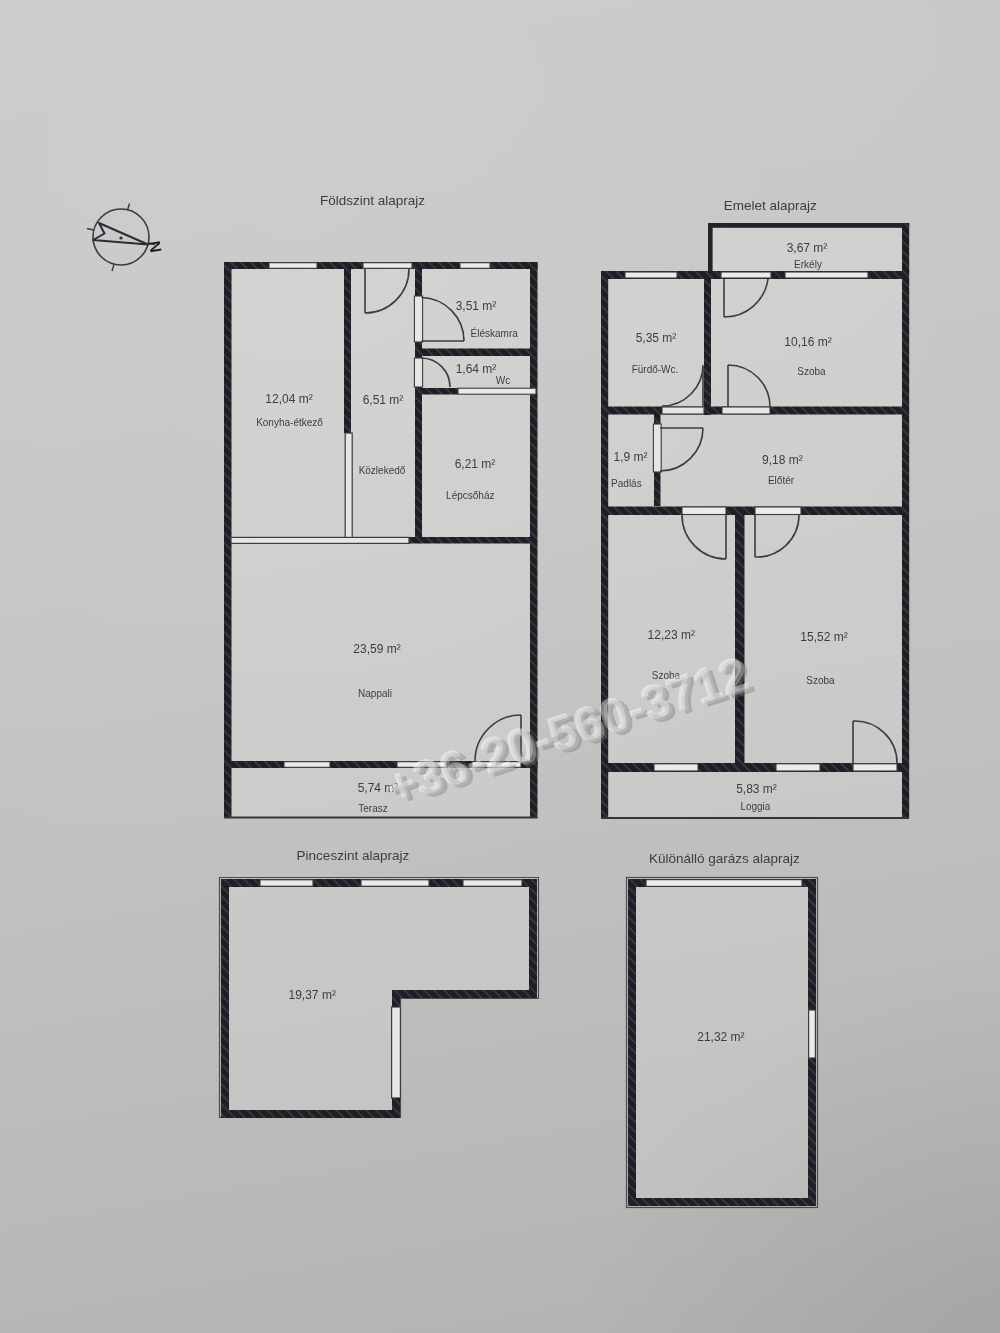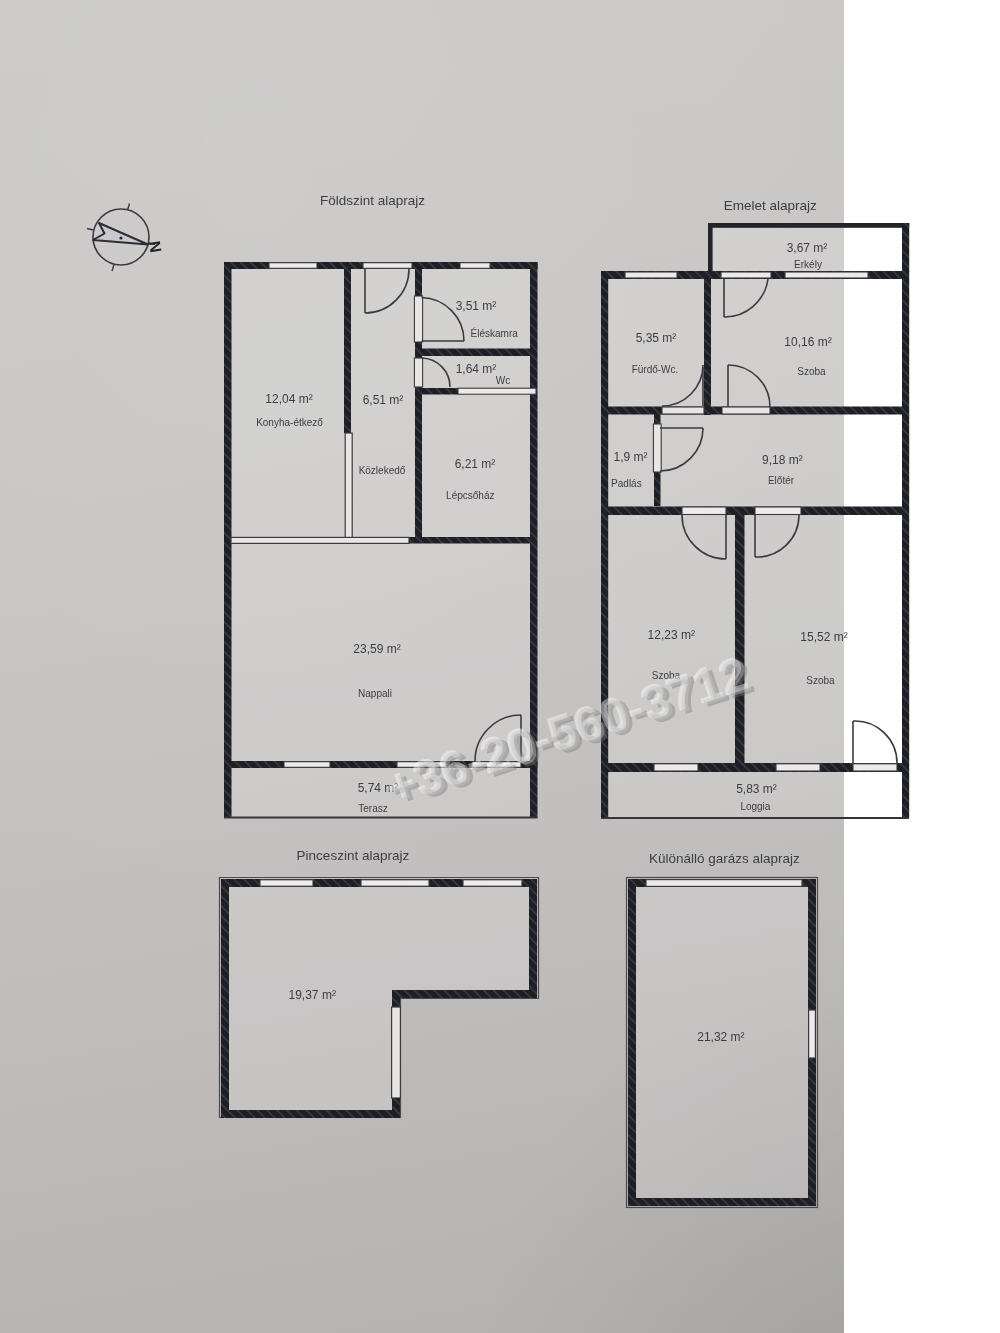--- a/index.html
+++ b/index.html
@@ -1,17 +1,17 @@
 <!DOCTYPE html>
 <html><head>
 <meta charset="utf-8">
 <style>
   html,body{margin:0;padding:0;}
   body{width:1000px;height:1333px;overflow:hidden;font-family:"Liberation Sans",sans-serif;}
-  #page{position:relative;width:844px;height:1333px;
+  #page{position:relative;width:1000px;height:1333px;
     background:
       radial-gradient(135% 110% at 30% 12%, rgba(255,255,255,0.07) 0%, rgba(255,255,255,0.0) 55%),
       radial-gradient(85% 60% at 103% 104%, rgba(0,0,0,0.085) 0%, rgba(0,0,0,0.0) 55%),
       linear-gradient(170deg,#cbcac9 0%, #c7c6c4 40%, #c2c0bf 62%, #bab8b7 85%, #b4b2b1 100%);
   }
   svg{position:absolute;left:0;top:0;filter:blur(0.62px);}
   .t{fill:#3c3c44;}
 </style>
 </head>
 <body>

